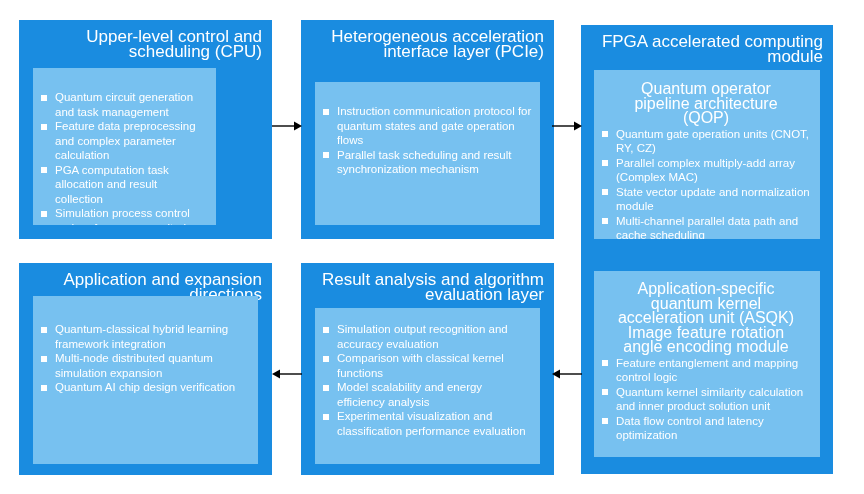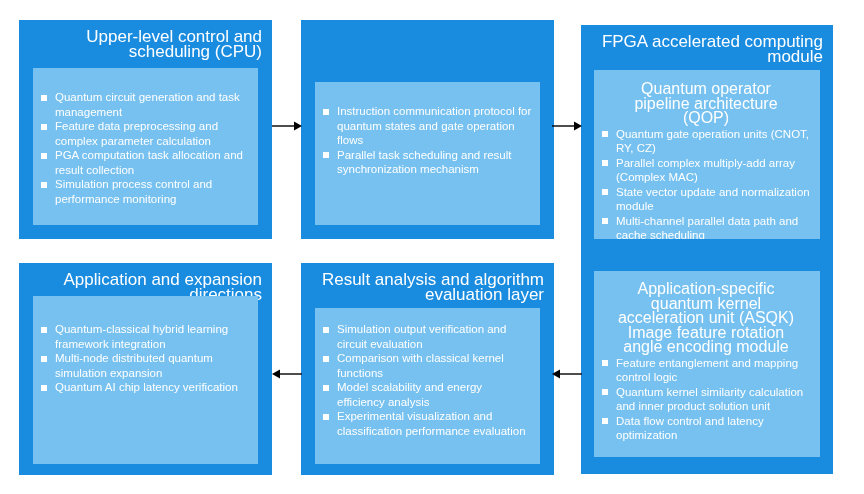--- a/index.html
+++ b/index.html
@@ -86,31 +86,32 @@
   }
   .arrow svg { display: block; }
 </style>
 </head>
 <body>
 
 <div id="canvas">
 
   <div class="blue-box" style="left:19px; top:20px; width:253px; height:219px;">
     <div class="box-title">Upper-level control and scheduling (CPU)</div>
-    <div class="panel" style="left:14px; top:48px; width:225px; height:157px; padding:22px 8px 0 4px;">
+    <div class="panel" style="left:14px; top:48px; width:183px; height:157px; padding:22px 8px 0 4px;">
       <ul class="bullets">
         <li><span class="sq"></span><span>Quantum circuit generation and task management</span></li>
         <li><span class="sq"></span><span>Feature data preprocessing and complex parameter calculation</span></li>
         <li><span class="sq"></span><span>PGA computation task allocation and result collection</span></li>
         <li><span class="sq"></span><span>Simulation process control and performance monitoring</span></li>
       </ul>
     </div>
   </div>
 
   <div class="blue-box" style="left:301px; top:20px; width:253px; height:219px;">
+    <div class="box-title">Heterogeneous acceleration interface layer (PCIe)</div>
     <div class="panel" style="left:14px; top:62px; width:225px; height:143px; padding:22px 8px 0 4px;">
       <ul class="bullets">
         <li><span class="sq"></span><span>Instruction communication protocol for quantum states and gate operation flows</span></li>
         <li><span class="sq"></span><span>Parallel task scheduling and result synchronization mechanism</span></li>
       </ul>
     </div>
   </div>
 
   <div class="blue-box" style="left:581px; top:25px; width:252px; height:449px;">
 
@@ -133,35 +134,35 @@
         <li><span class="sq"></span><span>Quantum kernel similarity calculation and inner product solution unit</span></li>
         <li><span class="sq"></span><span>Data flow control and latency optimization</span></li>
       </ul>
     </div>
   </div>
 
   <div class="blue-box" style="left:301px; top:263px; width:253px; height:212px;">
     <div class="box-title">Result analysis and algorithm evaluation layer</div>
     <div class="panel" style="left:14px; top:45px; width:225px; height:156px; padding:14px 8px 0 4px;">
       <ul class="bullets">
-        <li><span class="sq"></span><span>Simulation output verification and circuit evaluation</span></li>
+        <li><span class="sq"></span><span>Simulation output recognition and accuracy evaluation</span></li>
         <li><span class="sq"></span><span>Comparison with classical kernel functions</span></li>
         <li><span class="sq"></span><span>Model scalability and energy efficiency analysis</span></li>
         <li><span class="sq"></span><span>Experimental visualization and classification performance evaluation</span></li>
       </ul>
     </div>
   </div>
 
   <div class="blue-box" style="left:19px; top:263px; width:253px; height:212px;">
     <div class="box-title">Application and expansion directions</div>
     <div class="panel" style="left:14px; top:33px; width:225px; height:168px; padding:26px 8px 0 4px;">
       <ul class="bullets">
         <li><span class="sq"></span><span>Quantum-classical hybrid learning framework integration</span></li>
         <li><span class="sq"></span><span>Multi-node distributed quantum simulation expansion</span></li>
-        <li><span class="sq"></span><span>Quantum AI chip latency verification</span></li>
+        <li><span class="sq"></span><span>Quantum AI chip design verification</span></li>
       </ul>
     </div>
   </div>
 
   <div class="arrow" style="left:272px; top:120px; width:30px;">
     <svg width="30" height="12" viewBox="0 0 30 12">
       <line x1="0" y1="6" x2="22" y2="6" stroke="#000000" stroke-width="1.4"></line>
       <polygon points="22,1.5 30,6 22,10.5" fill="#000000"></polygon>
     </svg>
   </div>

